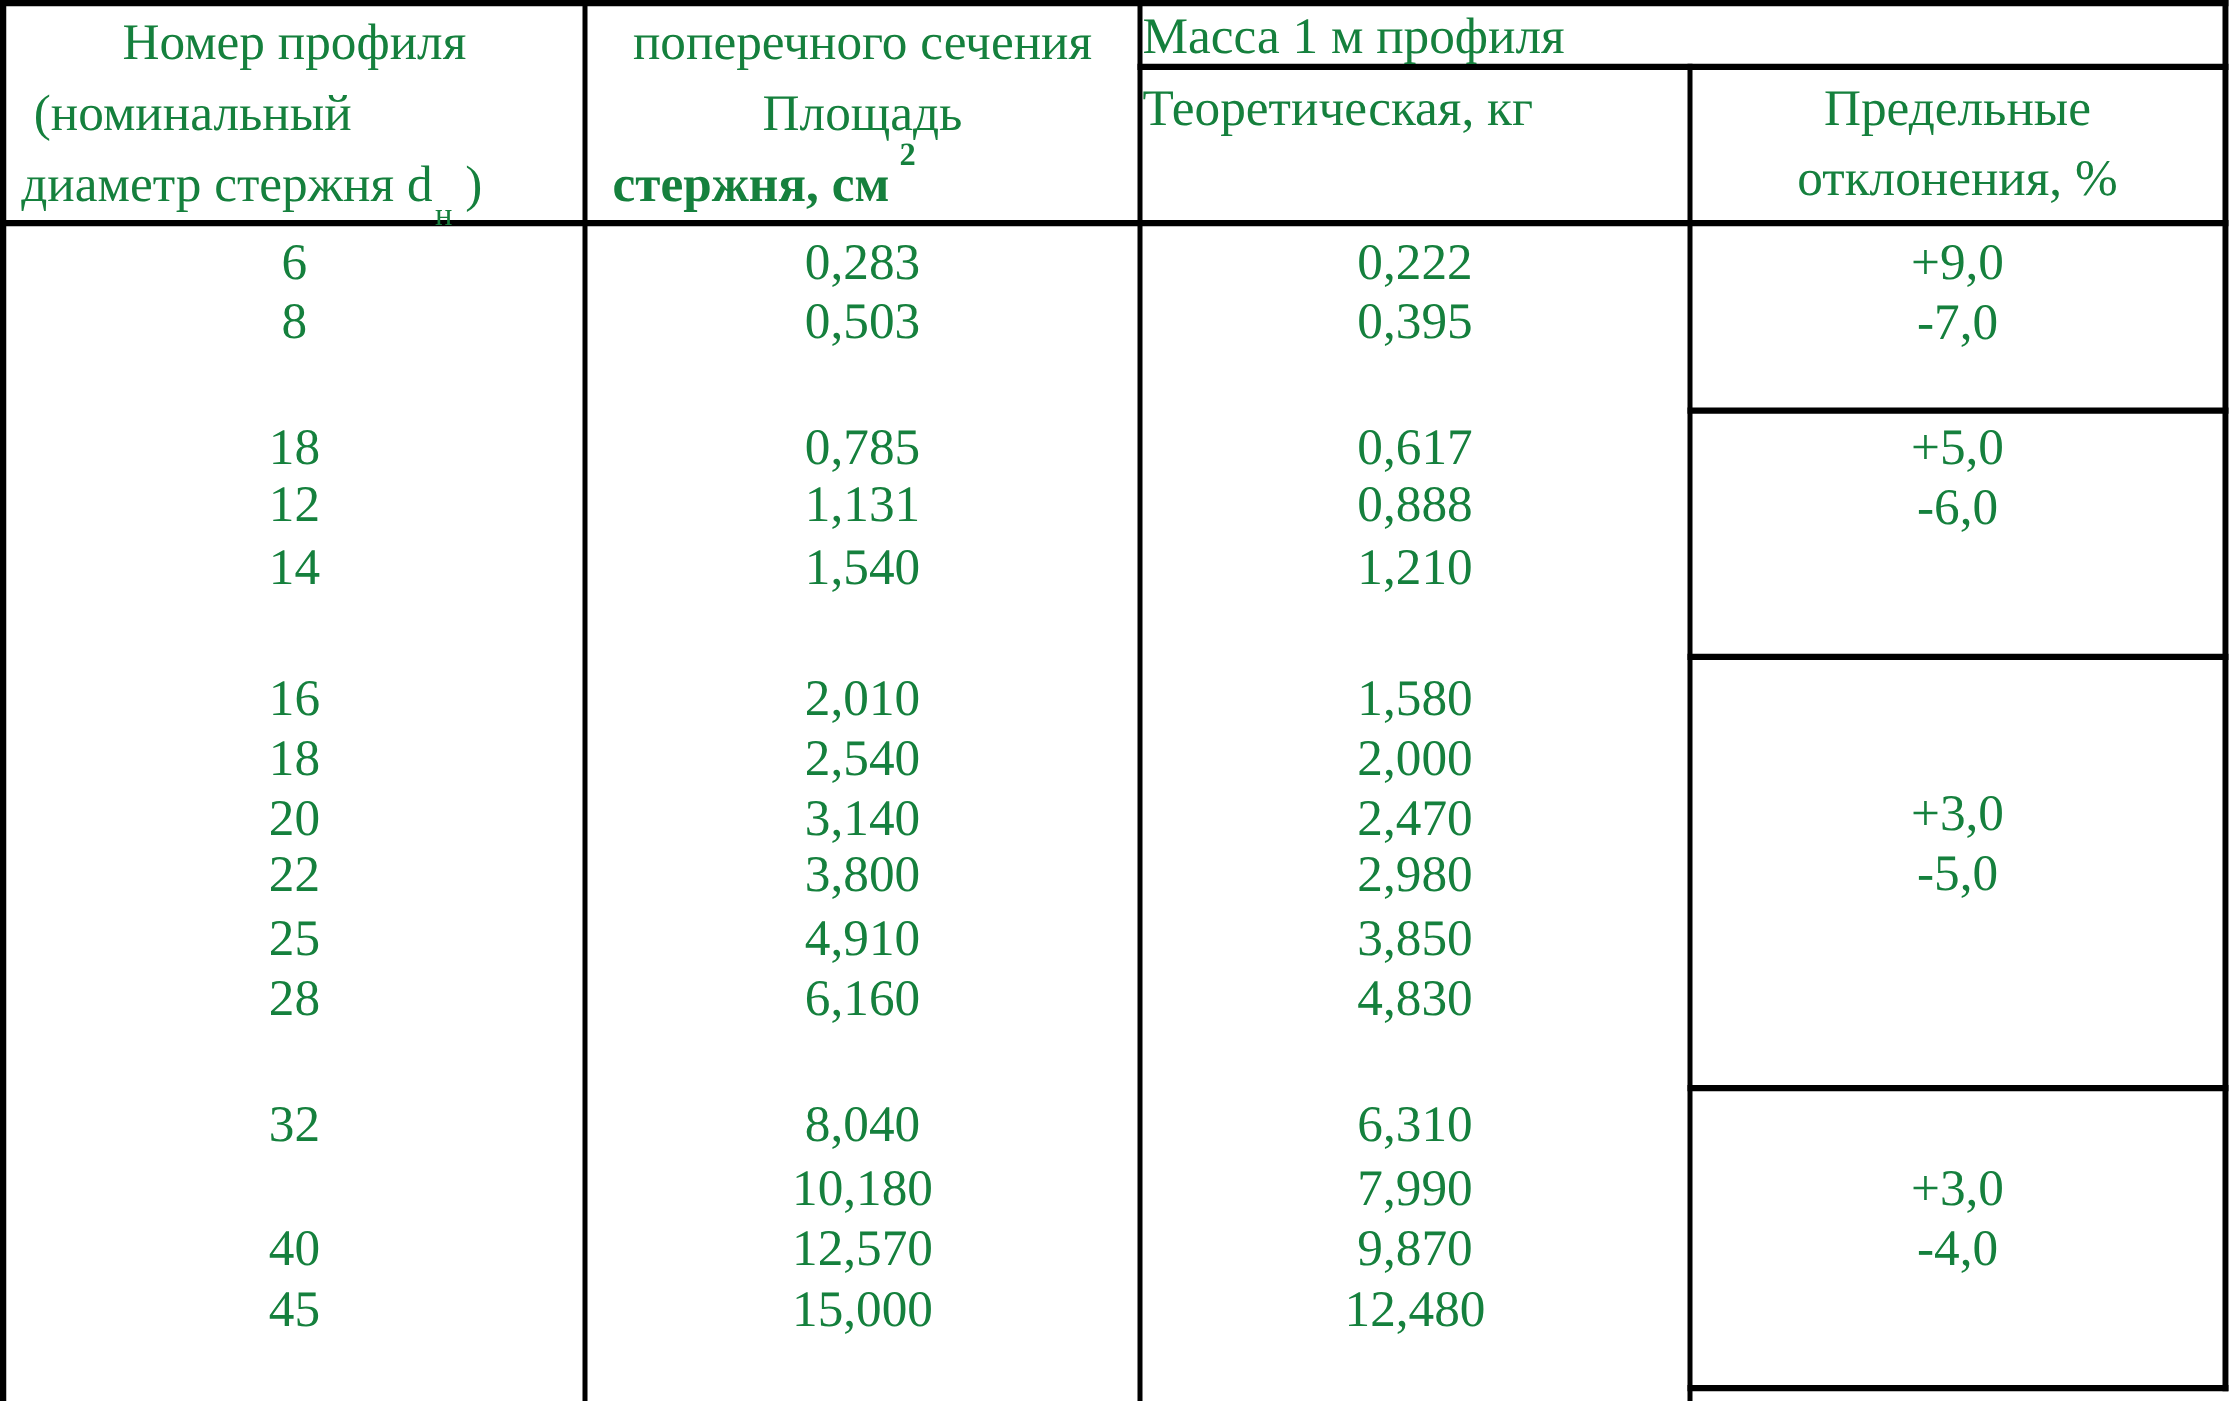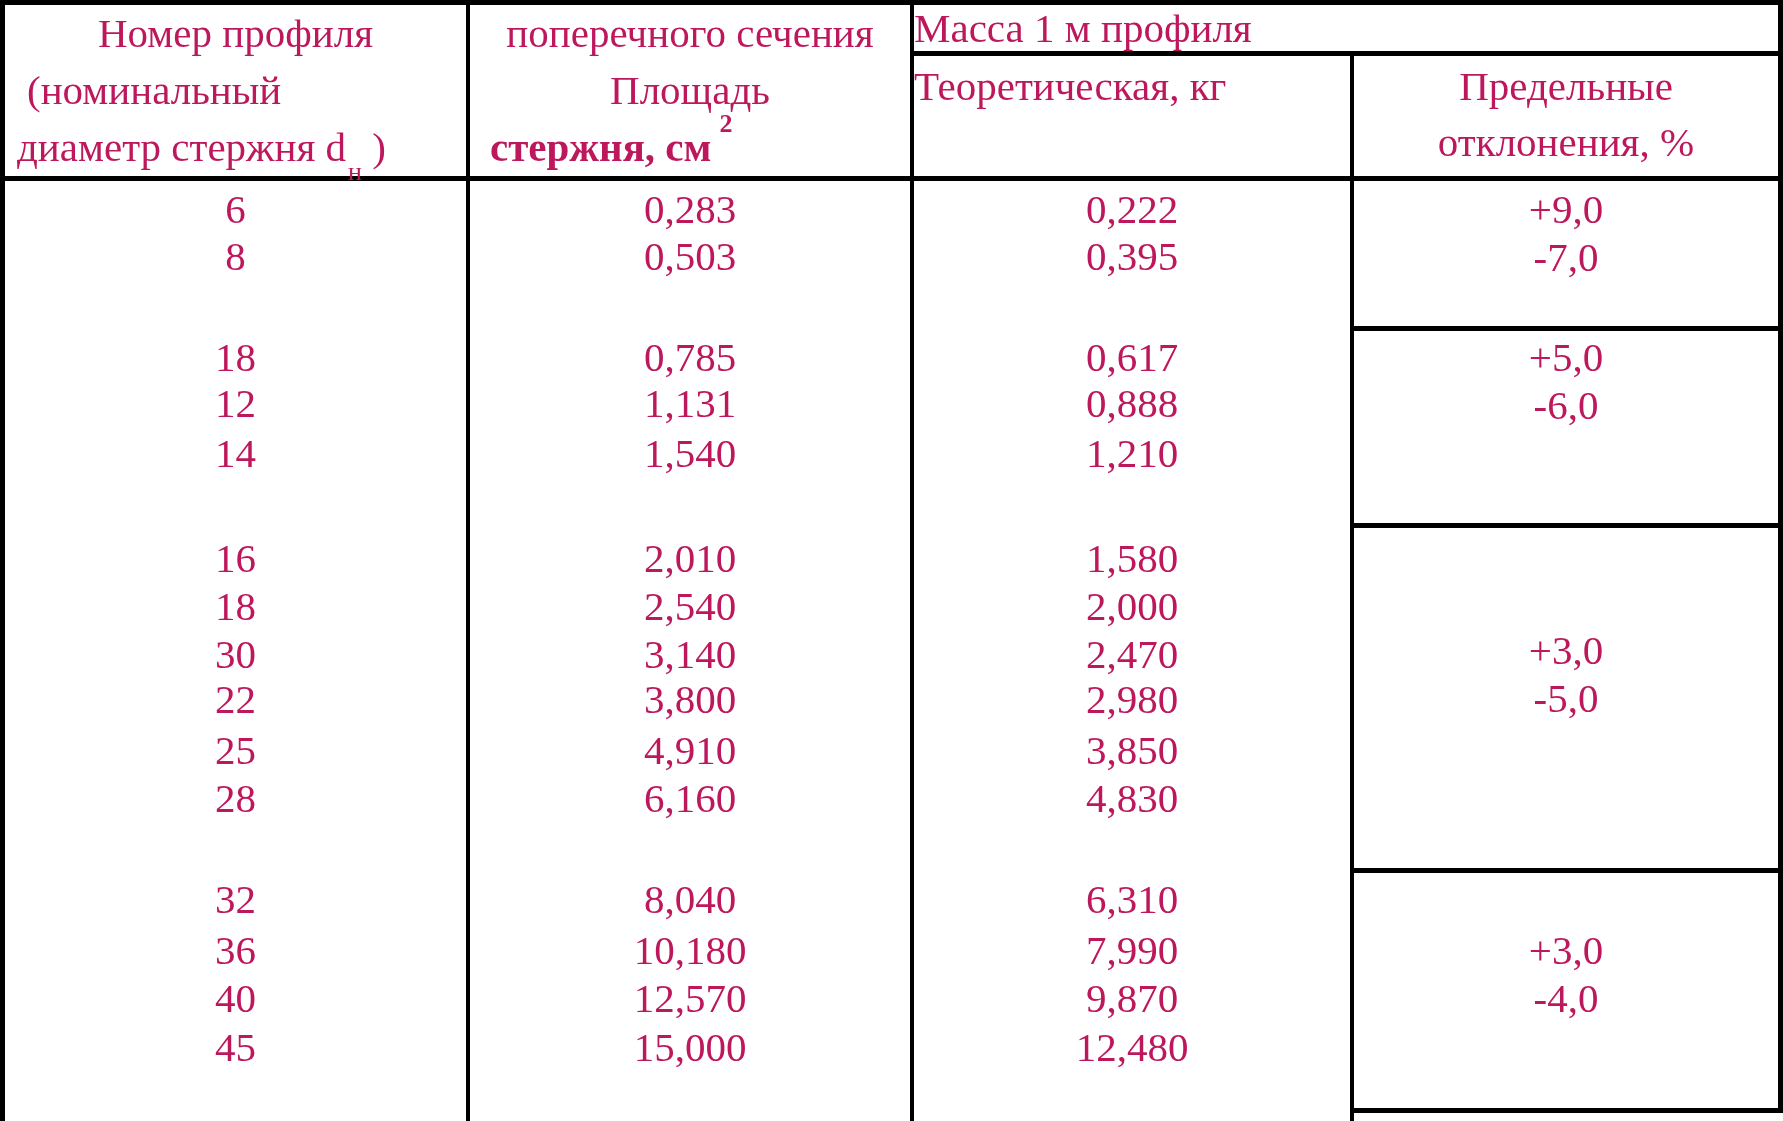--- a/index.html
+++ b/index.html
@@ -1,17 +1,17 @@
 <!DOCTYPE html>
 <html><head>
 <meta charset="utf-8">
 <style>
   html,body{margin:0;padding:0;background:#fff;}
   .page{position:relative;width:1783px;height:1121px;background:#ffffff;overflow:hidden;
-        font-family:"Liberation Serif", serif;color:#be185d;}
+        font-family:"Liberation Serif", serif;color:#15803d;}
   .line{position:absolute;background:#000;}
   .hcell{position:absolute;}
   .hl{height:57px;line-height:57px;font-size:41px;white-space:nowrap;}
   .center{text-align:center;}
   .one{height:48px;line-height:48px;font-size:41px;text-align:left;position:absolute;white-space:nowrap;}
   .colvals{position:absolute;top:178px;height:943px;}
   .num{position:absolute;left:0;width:100%;height:48px;line-height:48px;
        font-size:41px;text-align:center;white-space:nowrap;}
   .tgroup{position:absolute;left:0;width:100%;box-sizing:border-box;}
   .tline{height:48px;line-height:48px;font-size:41px;text-align:center;white-space:nowrap;}
@@ -59,26 +59,25 @@
   </div>
 
   <div class="colvals" id="col-profile" style="left:5px;width:461px;">
       <div class="num" style="top: 7px;">6</div>
       <div class="num" style="top: 54px;">8</div>
       <div class="num" style="top: 155px;">18</div>
       <div class="num" style="top: 201px;">12</div>
       <div class="num" style="top: 251px;">14</div>
       <div class="num" style="top: 356px;">16</div>
       <div class="num" style="top: 404px;">18</div>
-      <div class="num" style="top: 452px;">30</div>
+      <div class="num" style="top: 452px;">20</div>
       <div class="num" style="top: 497px;">22</div>
       <div class="num" style="top: 548px;">25</div>
       <div class="num" style="top: 596px;">28</div>
       <div class="num" style="top: 697px;">32</div>
-      <div class="num" style="top: 748px;">36</div>
       <div class="num" style="top: 796px;">40</div>
       <div class="num" style="top: 845px;">45</div>
     </div>
   <div class="colvals" id="col-area" style="left:470px;width:440px;">
       <div class="num" style="top: 7px;">0,283</div>
       <div class="num" style="top: 54px;">0,503</div>
       <div class="num" style="top: 155px;">0,785</div>
       <div class="num" style="top: 201px;">1,131</div>
       <div class="num" style="top: 251px;">1,540</div>
       <div class="num" style="top: 356px;">2,010</div>

